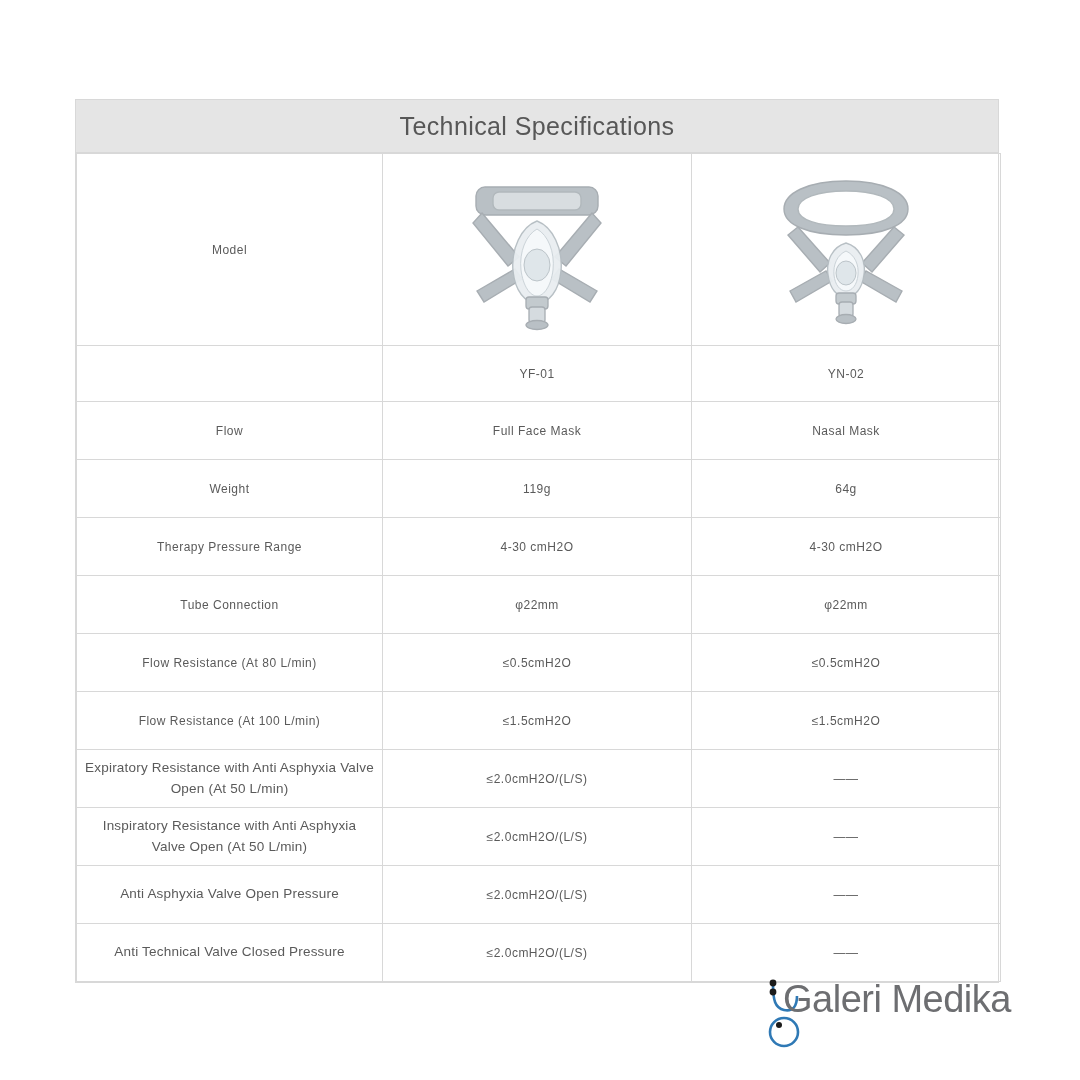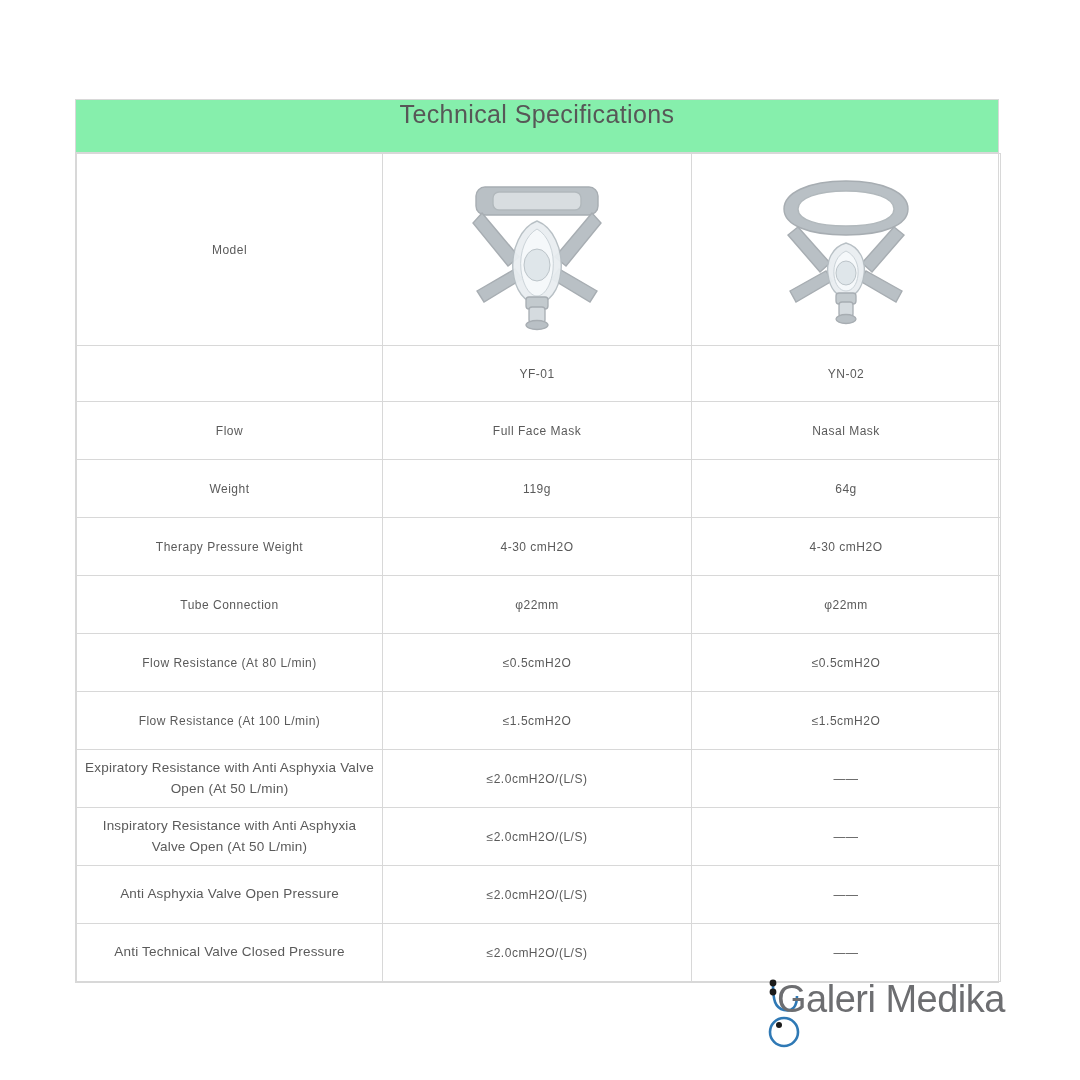--- a/index.html
+++ b/index.html
@@ -20,25 +20,25 @@
     position: absolute;
     left: 75px;
     top: 99px;
     width: 924px;
     border: 1px solid #d8d8d8;
     box-sizing: border-box;
     background: #fff;
   }
 
   .spec-title-row {
-    background: #86efac;
+    background: #e5e5e5;
     border-bottom: 1px solid #d8d8d8;
     height: 52px;
     display: flex;
-    align-items: flex-start;
+    align-items: center;
     justify-content: center;
   }
   .spec-title {
     font-size: 25px;
     color: #575757;
     letter-spacing: 0.4px;
     font-weight: 400;
   }
 
   table.spec-table {
@@ -90,21 +90,21 @@
   
   #logo {
     position: absolute;
     left: 757px;
     top: 972px;
     width: 290px;
     height: 86px;
   }
   #logo .logo-text {
     position: absolute;
-    left: 20px;
+    left: 26px;
     top: 6px;
     font-size: 38px;
     letter-spacing: -0.5px;
     color: #6d6e71;
     white-space: nowrap;
   }
   #logo .logo-mark {
     position: absolute;
     left: 0px;
     top: 6px;
@@ -204,21 +204,21 @@
         <td class="val">Nasal Mask</td>
       </tr>
 
       <tr class="row-std">
         <td class="label-cell">Weight</td>
         <td class="val">119g</td>
         <td class="val">64g</td>
       </tr>
 
       <tr class="row-std">
-        <td class="label-cell">Therapy Pressure Weight</td>
+        <td class="label-cell">Therapy Pressure Range</td>
         <td class="val">4-30 cmH2O</td>
         <td class="val">4-30 cmH2O</td>
       </tr>
 
       <tr class="row-std">
         <td class="label-cell">Tube Connection</td>
         <td class="val">φ22mm</td>
         <td class="val">φ22mm</td>
       </tr>
 

